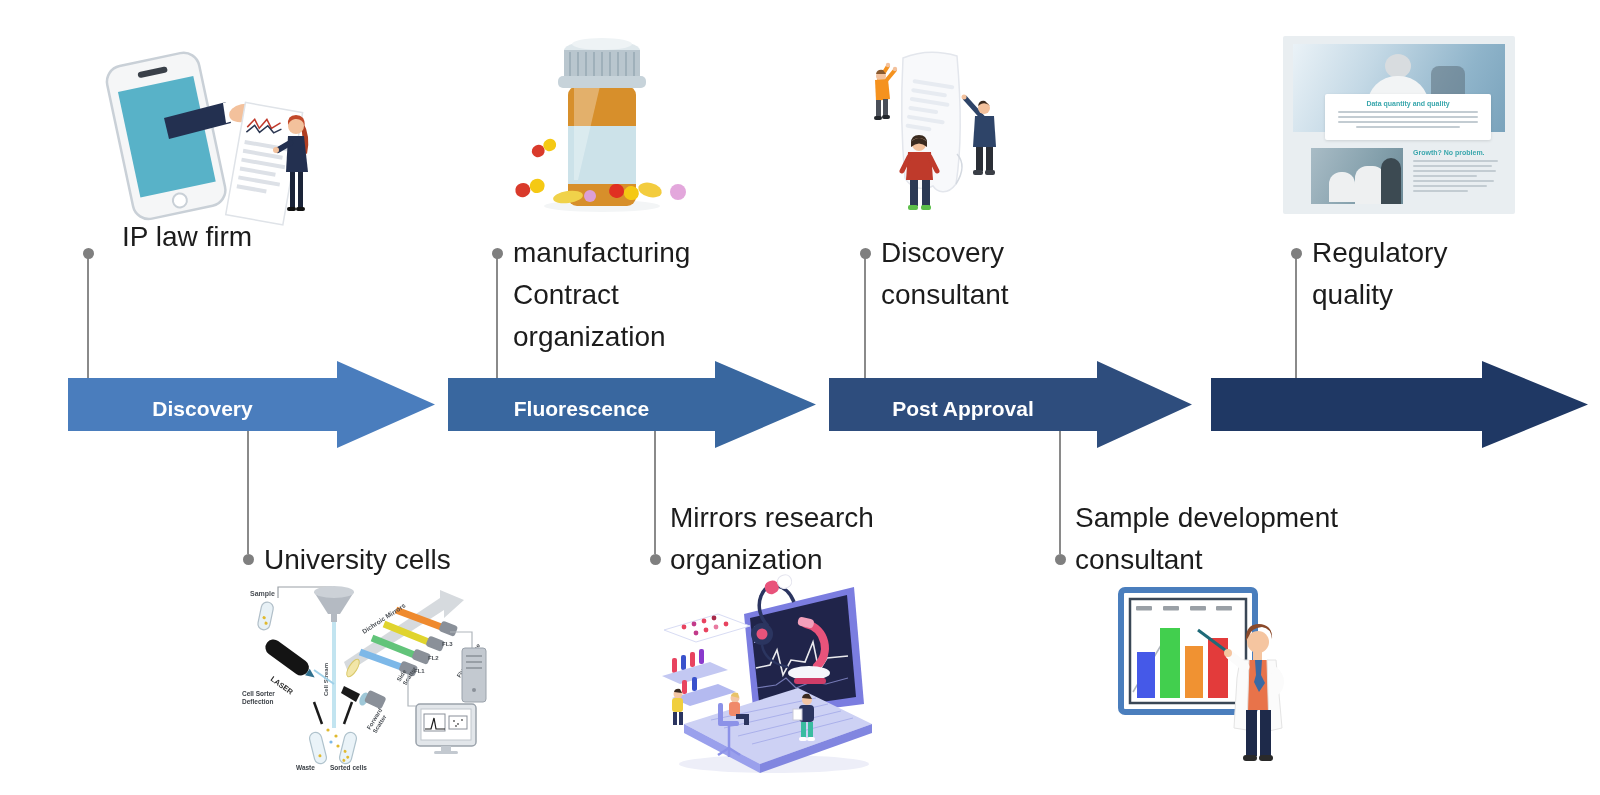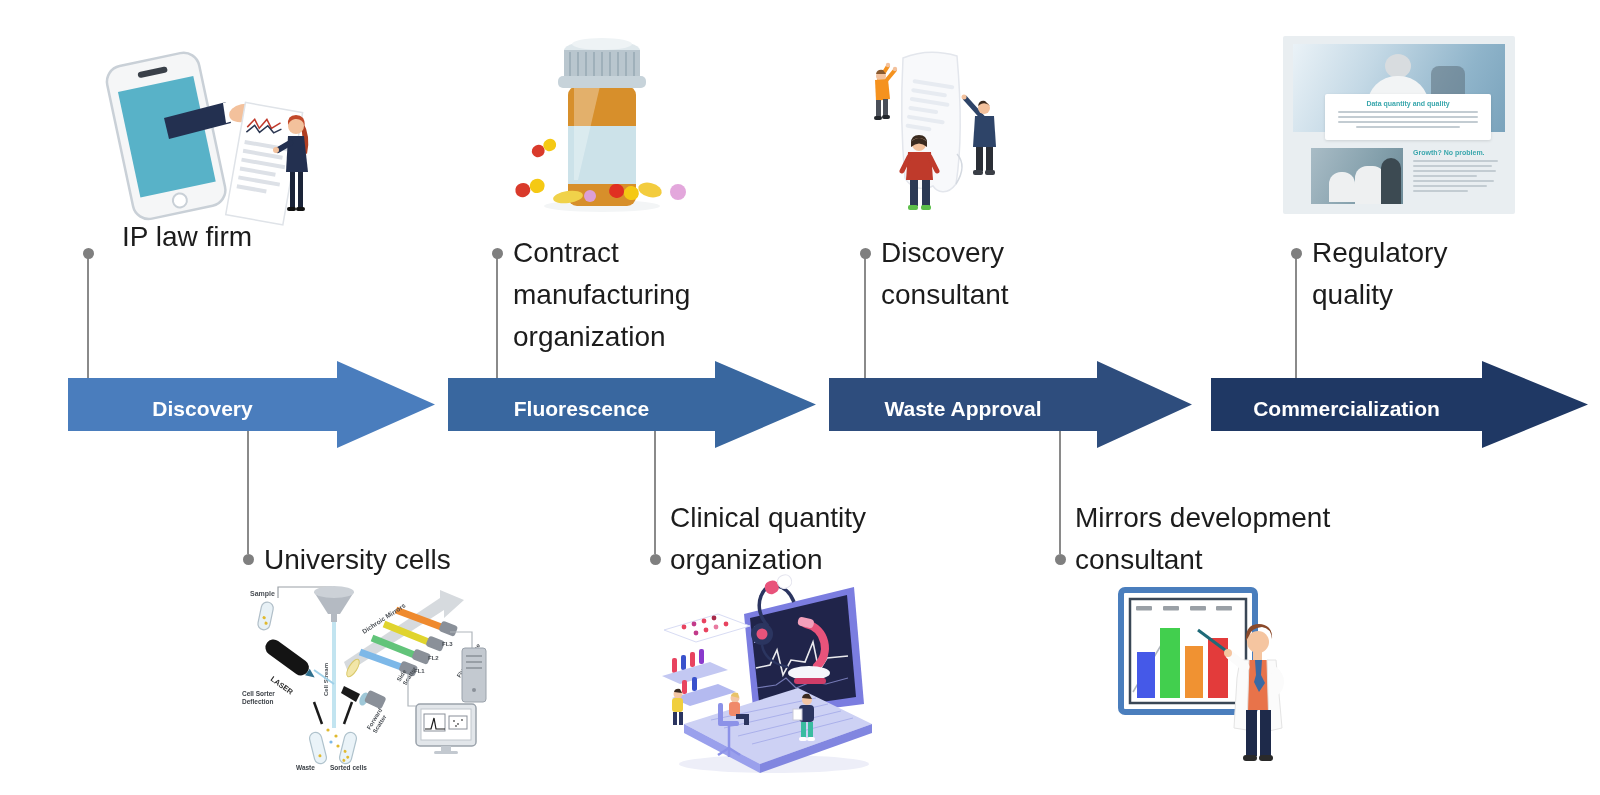--- a/index.html
+++ b/index.html
@@ -40,38 +40,37 @@
   <div class="stage-label" style="left:68px;top:378px;width:269px;">Discovery</div>
 
   <svg class="arrow-svg" style="left:448px;top:361px;" width="368" height="87" viewBox="0 0 368 87">
     <polygon points="0,17 267,17 267,0 368,43.5 267,87 267,70 0,70" fill="#39679f"></polygon>
   </svg>
   <div class="stage-label" style="left:448px;top:378px;width:267px;">Fluorescence</div>
 
   <svg class="arrow-svg" style="left:829px;top:361px;" width="363" height="87" viewBox="0 0 363 87">
     <polygon points="0,17 268,17 268,0 363,43.5 268,87 268,70 0,70" fill="#2e4d7d"></polygon>
   </svg>
-  <div class="stage-label" style="left:829px;top:378px;width:268px;">Waste Approval</div>
+  <div class="stage-label" style="left:829px;top:378px;width:268px;">Post Approval</div>
 
   <svg class="arrow-svg" style="left:1211px;top:361px;" width="377" height="87" viewBox="0 0 377 87">
     <polygon points="0,17 271,17 271,0 377,43.5 271,87 271,70 0,70" fill="#1f3864"></polygon>
   </svg>
-  <div class="stage-label" style="left:1211px;top:378px;width:271px;">Commercialization</div>
 
   <div class="vline" style="left:87px;top:258px;height:120px;"></div>
   <div class="dot" style="left:83px;top:248px;"></div>
   <div class="plabel" style="left:110px;top:216px;margin-left:12px;">
     <div>IP law firm</div>
   </div>
 
   <div class="vline" style="left:496px;top:258px;height:120px;"></div>
   <div class="dot" style="left:492px;top:248px;"></div>
   <div class="plabel" style="left:513px;top:232px;">
+    <div>manufacturing</div>
     <div>Contract</div>
-    <div>manufacturing</div>
     <div>organization</div>
   </div>
 
   <div class="vline" style="left:864px;top:258px;height:120px;"></div>
   <div class="dot" style="left:860px;top:248px;"></div>
   <div class="plabel" style="left:881px;top:232px;">
     <div>Discovery</div>
     <div>consultant</div>
   </div>
 
@@ -84,28 +83,28 @@
 
   <div class="vline" style="left:247px;top:431px;height:123px;"></div>
   <div class="dot" style="left:243px;top:554px;"></div>
   <div class="plabel" style="left:264px;top:539px;">
     <div>University cells</div>
   </div>
 
   <div class="vline" style="left:654px;top:431px;height:123px;"></div>
   <div class="dot" style="left:650px;top:554px;"></div>
   <div class="plabel" style="left:670px;top:497px;">
-    <div>Clinical quantity</div>
+    <div>Mirrors research</div>
     <div>organization</div>
   </div>
 
   <div class="vline" style="left:1059px;top:431px;height:123px;"></div>
   <div class="dot" style="left:1055px;top:554px;"></div>
   <div class="plabel" style="left:1075px;top:497px;">
-    <div>Mirrors development</div>
+    <div>Sample development</div>
     <div>consultant</div>
   </div>
 
   <svg class="illus" style="left:90px;top:30px;" width="225" height="198" viewBox="0 0 225 198">
     <g transform="rotate(-12 76 110)">
       <rect x="30" y="28" width="94" height="156" rx="16" fill="#f5f6f7" stroke="#c9d0d7" stroke-width="2.5"></rect>
       <rect x="39" y="53" width="77" height="108" fill="#58b2c8"></rect>
       <rect x="62" y="38" width="30" height="6" rx="3" fill="#3a4049"></rect>
       <circle cx="77" cy="172" r="7" fill="#ffffff" stroke="#c9d0d7" stroke-width="2"></circle>
     </g>

